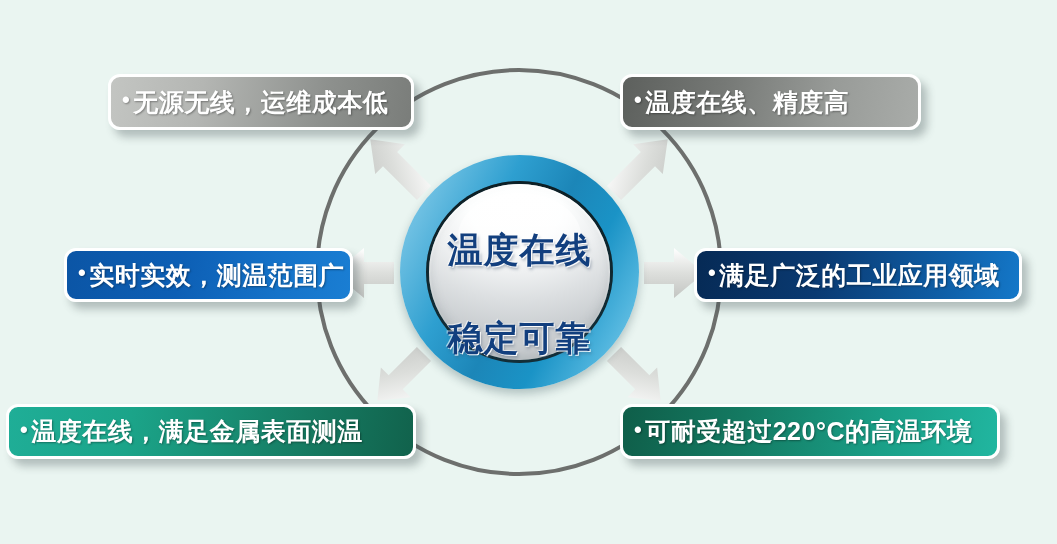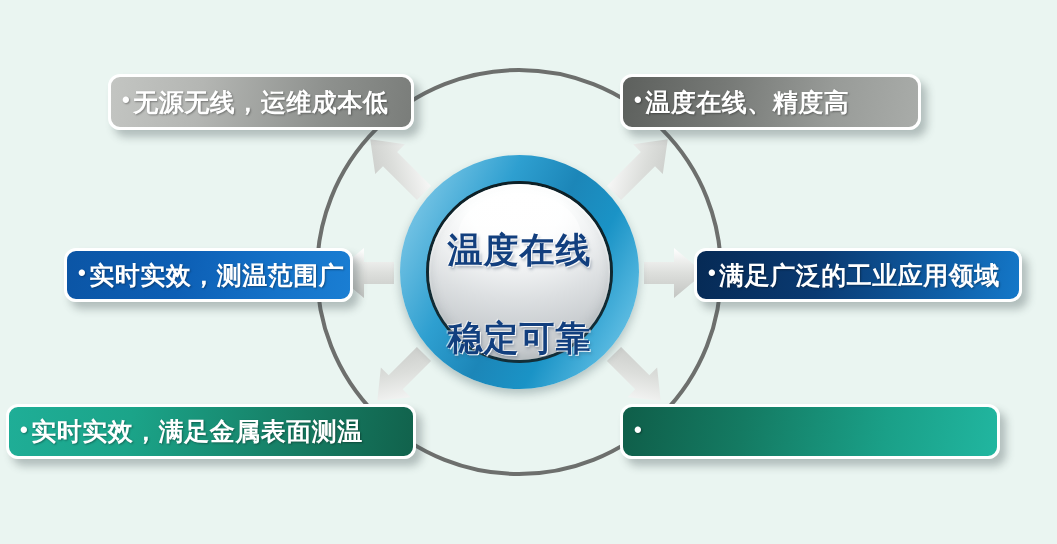--- a/index.html
+++ b/index.html
@@ -234,20 +234,21 @@
     <span class="txt">实时实效，测温范围广</span>
   </div>
 
   <div class="label lbl-mr">
     <span class="bullet">•</span>
     <span class="txt">满足广泛的工业应用领域</span>
   </div>
 
   <div class="label lbl-bl">
     <span class="bullet">•</span>
-    <span class="txt">实时实效，满足金属表面测温</span>
+    <span class="txt">温度在线，满足金属表面测温</span>
   </div>
 
   <div class="label lbl-br">
     <span class="bullet">•</span>
+    <span class="txt">可耐受超过220°C的高温环境</span>
   </div>
 
 </div>
 
 </body></html>

